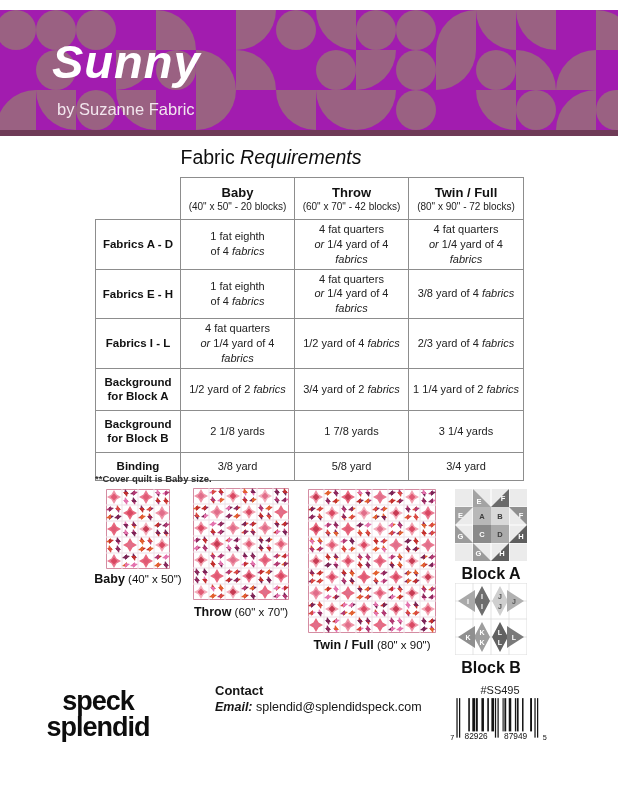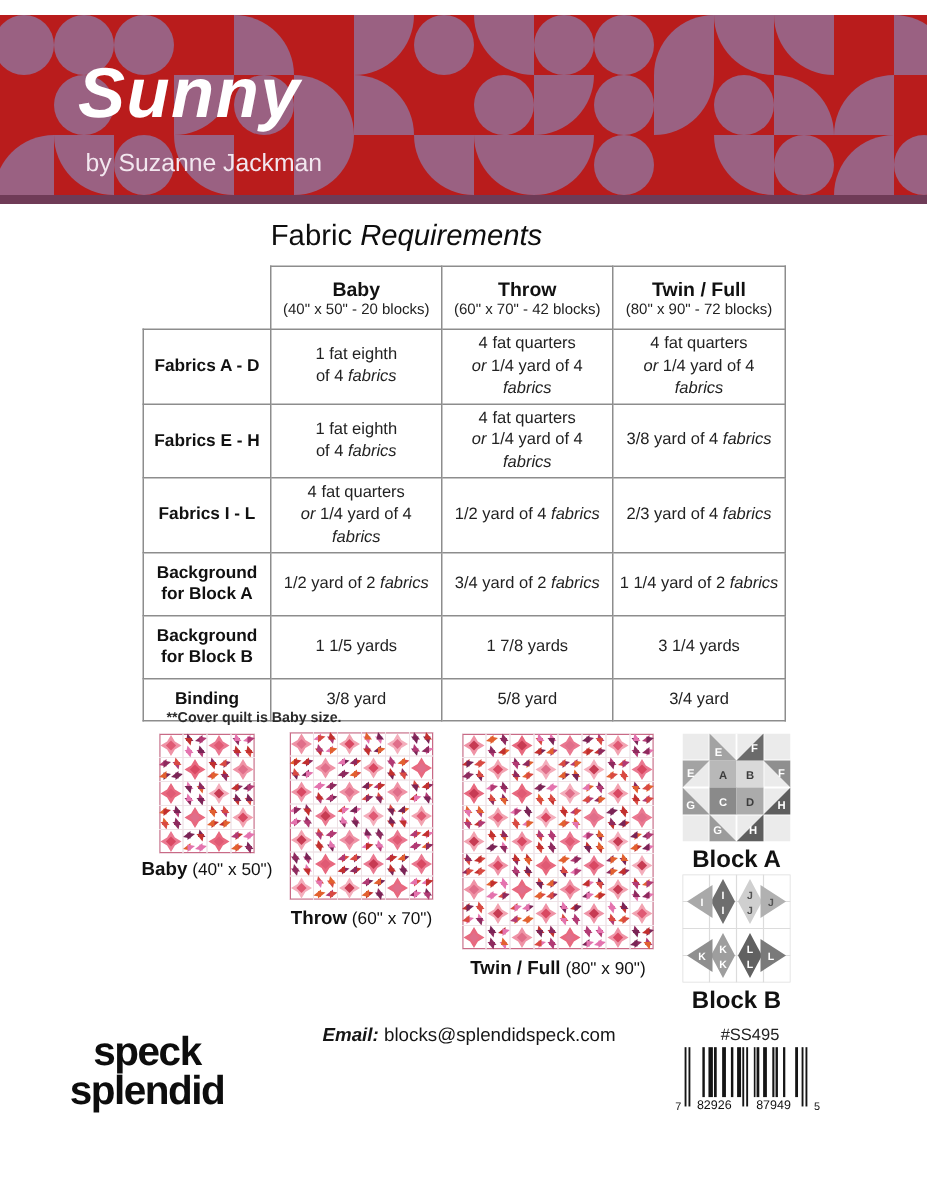--- a/index.html
+++ b/index.html
@@ -21,21 +21,21 @@
 
   
   table.fab{position:absolute;left:95px;top:177px;border-collapse:collapse;table-layout:fixed;}
   table.fab td, table.fab th{border:1px solid #8d8d8d;padding:2px 4px;vertical-align:middle;}
   table.fab th.blank{border:none;}
   .cname{display:block;font-size:13px;font-weight:bold;color:#111;}
   .csize{display:block;font-size:10px;font-weight:normal;color:#222;margin-top:1px;}
   td.lab{font-weight:bold;font-size:11.5px;text-align:center;white-space:pre-line;line-height:1.25;color:#111;}
   td.val{font-size:11px;text-align:center;white-space:pre-line;line-height:1.35;color:#222;}
 
-  .note{position:absolute;left:95px;top:473px;font-size:9.5px;font-weight:bold;color:#2b2b2b;padding-left:16px;}
+  .note{position:absolute;left:95px;top:473px;font-size:9.5px;font-weight:bold;color:#2b2b2b;}
 
   
   .quilt{position:absolute;line-height:0;}
   .qlabel{position:absolute;text-align:center;font-size:11.5px;color:#111;line-height:13px;}
   .qlabel b{font-size:12.5px;}
 
   .blk{position:absolute;left:455px;line-height:0;}
   .blk-label{position:absolute;left:455px;width:72px;text-align:center;
              font-size:16px;font-weight:bold;color:#111;}
 
@@ -46,21 +46,21 @@
   .contact .hd{font-weight:bold;font-size:13px;}
   .contact b{font-weight:bold;font-style:italic;}
   .sku{position:absolute;left:448px;top:684px;width:104px;text-align:center;font-size:11px;color:#222;}
   .barcode{position:absolute;left:446px;top:696px;line-height:0;}
 </style>
 </head>
 <body>
 
 <div class="page">
 
-  <div class="hdr" id="hdr" style="background: #b91c1c;">
+  <div class="hdr" id="hdr" style="background: #a21caf;">
     <svg id="hdr-pattern" width="618" height="120">
         <circle cx="16" cy="20" r="20" fill="#9a6182"></circle>
         <circle cx="56" cy="20" r="20" fill="#9a6182"></circle>
         <circle cx="96" cy="20" r="20" fill="#9a6182"></circle>
         <path d="M156,40 L156,0 A40,40 0 0 1 196,40 Z" fill="#9a6182"></path>
         <path d="M236,0 L276,0 A40,40 0 0 1 236,40 Z" fill="#9a6182"></path>
         <circle cx="296" cy="20" r="20" fill="#9a6182"></circle>
         <path d="M356,0 L356,40 A40,40 0 0 1 316,0 Z" fill="#9a6182"></path>
         <circle cx="376" cy="20" r="20" fill="#9a6182"></circle>
         <circle cx="416" cy="20" r="20" fill="#9a6182"></circle>
@@ -89,21 +89,21 @@
         <path d="M356,80 L356,120 A40,40 0 0 1 316,80 Z" fill="#9a6182"></path>
         <path d="M356,80 L396,80 A40,40 0 0 1 356,120 Z" fill="#9a6182"></path>
         <circle cx="416" cy="100" r="20" fill="#9a6182"></circle>
         <path d="M516,80 L516,120 A40,40 0 0 1 476,80 Z" fill="#9a6182"></path>
         <circle cx="536" cy="100" r="20" fill="#9a6182"></circle>
         <path d="M596,120 L556,120 A40,40 0 0 1 596,80 Z" fill="#9a6182"></path>
         <circle cx="616" cy="100" r="20" fill="#9a6182"></circle>
       </svg>
     <div class="hdr-strip" id="hdr-strip" style="background: rgb(111, 59, 87);"></div>
     <div class="hdr-title">Sunny</div>
-    <div class="hdr-by">by Suzanne Jackman</div>
+    <div class="hdr-by">by Suzanne Fabric</div>
   </div>
 
   <div class="sec-title">
     <span>Fabric</span>
     <span class="it">Requirements</span>
   </div>
 
   <table class="fab">
     <colgroup>
         <col style="width:85px">
@@ -154,21 +154,21 @@
     <tr style="height:42px">
       <td class="lab">Background
 for Block A</td>
       <td class="val ital">1/2 yard of 2 <i>fabrics</i></td>
       <td class="val ital">3/4 yard of 2 <i>fabrics</i></td>
       <td class="val ital">1 1/4 yard of 2 <i>fabrics</i></td>
     </tr>
     <tr style="height:42px">
       <td class="lab">Background
 for Block B</td>
-      <td class="val">1 1/5 yards</td>
+      <td class="val">2 1/8 yards</td>
       <td class="val">1 7/8 yards</td>
       <td class="val">3 1/4 yards</td>
     </tr>
     <tr style="height:28px">
       <td class="lab">Binding</td>
       <td class="val">3/8 yard</td>
       <td class="val">5/8 yard</td>
       <td class="val">3/4 yard</td>
     </tr>
   </tbody>
@@ -1614,23 +1614,24 @@
     </svg>
   </div>
   <div class="blk-label" style="top:659px;">Block B</div>
 
   <div class="logo">
     <div>speck</div>
     <div>splendid</div>
   </div>
 
   <div class="contact">
+    <div class="hd">Contact</div>
     <div>
       <b>Email:</b>
-      <span>blocks@splendidspeck.com</span>
+      <span>splendid@splendidspeck.com</span>
     </div>
   </div>
 
   <div class="sku">#SS495</div>
   <div class="barcode" id="barcode"><svg width="104" height="50" viewBox="0 0 100 48">
         <rect x="10" y="2" width="1.2" height="38" fill="#151515"></rect>
         <rect x="12.5" y="2" width="1.2" height="38" fill="#151515"></rect>
         <rect x="21.39128873096779" y="2" width="1.5580688279122115" height="32" fill="#151515"></rect>
         <rect x="25.293804034916686" y="2" width="2.8428905663080517" height="32" fill="#151515"></rect>
         <rect x="28.83669460122474" y="2" width="1.7489010106306524" height="32" fill="#151515"></rect>

